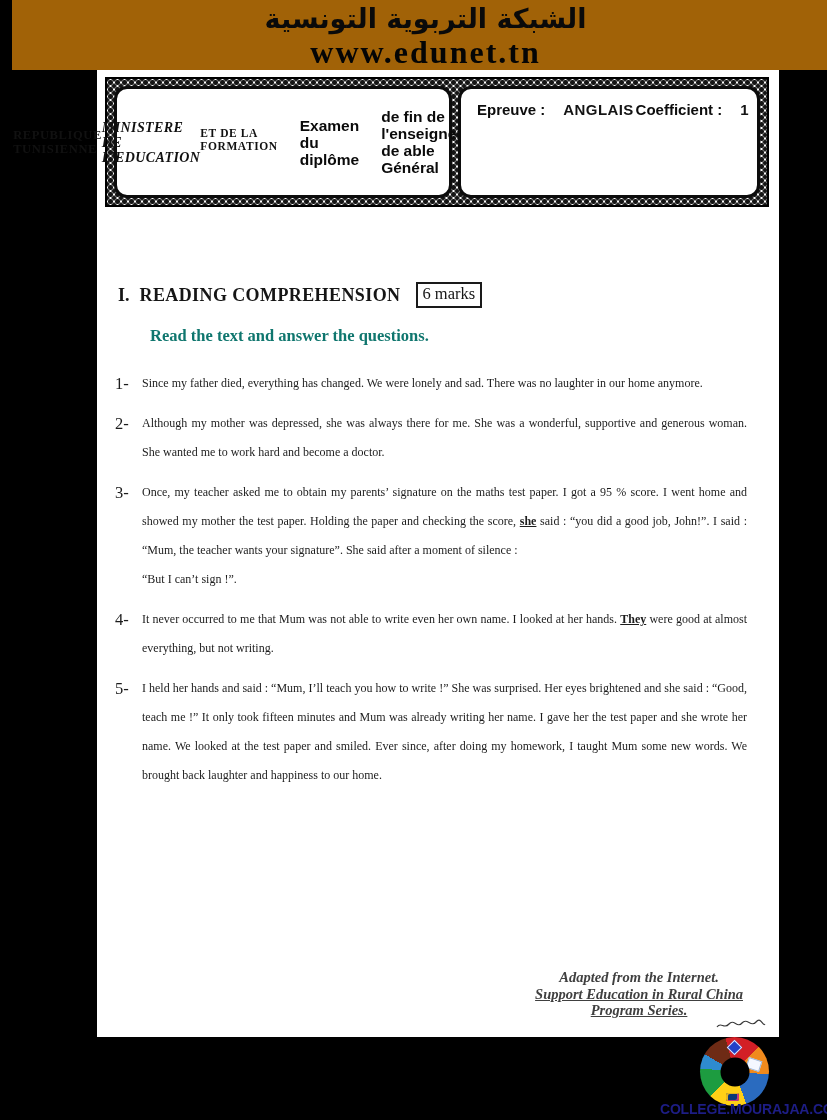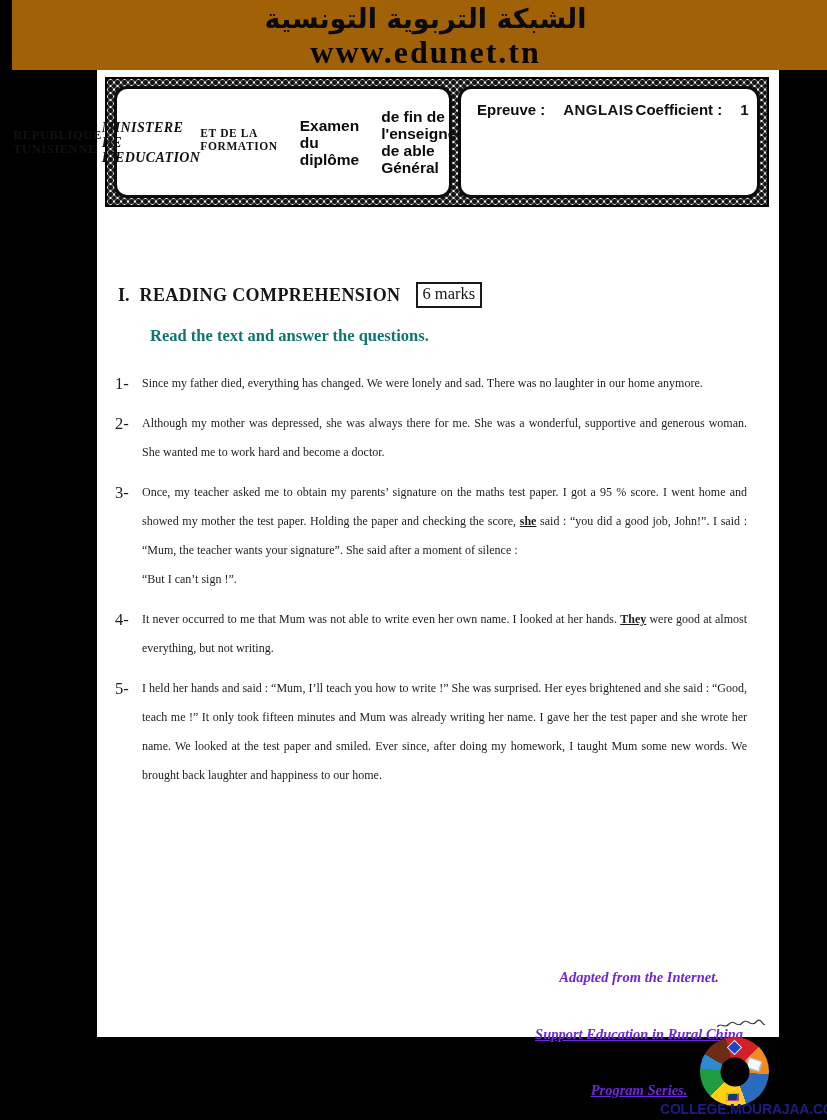--- a/index.html
+++ b/index.html
@@ -80,23 +80,23 @@
   }
   .ptxt{
     flex:1;font-size:12px;line-height:29px;color:#1c1c1c;
     text-align:justify;
   }
   .emph{font-weight:bold;text-decoration:underline;}
   .lastline{display:block;text-align:left;}
   
   .source-note{
     position:absolute;right:36px;top:899px;text-align:center;
-    font-weight:bold;font-style:italic;font-size:14.5px;line-height:16.5px;color:#6d28d9;
-  }
-  .source-note .u{text-decoration:underline;margin-top:40px;}
+    font-weight:bold;font-style:italic;font-size:14.5px;line-height:16.5px;color:#404040;
+  }
+  .source-note .u{text-decoration:underline;}
   .squiggle{position:absolute;right:12px;bottom:2px;}
   
   .logo-ring{
     position:absolute;left:700px;top:1037px;width:69px;height:69px;border-radius:50%;
     background:conic-gradient(from 300deg,
       #6e2b15 0 45deg,
       #d31f26 45deg 105deg,
       #f08a1d 105deg 155deg,
       #2a6bbf 155deg 220deg,
       #ffd016 220deg 285deg,

